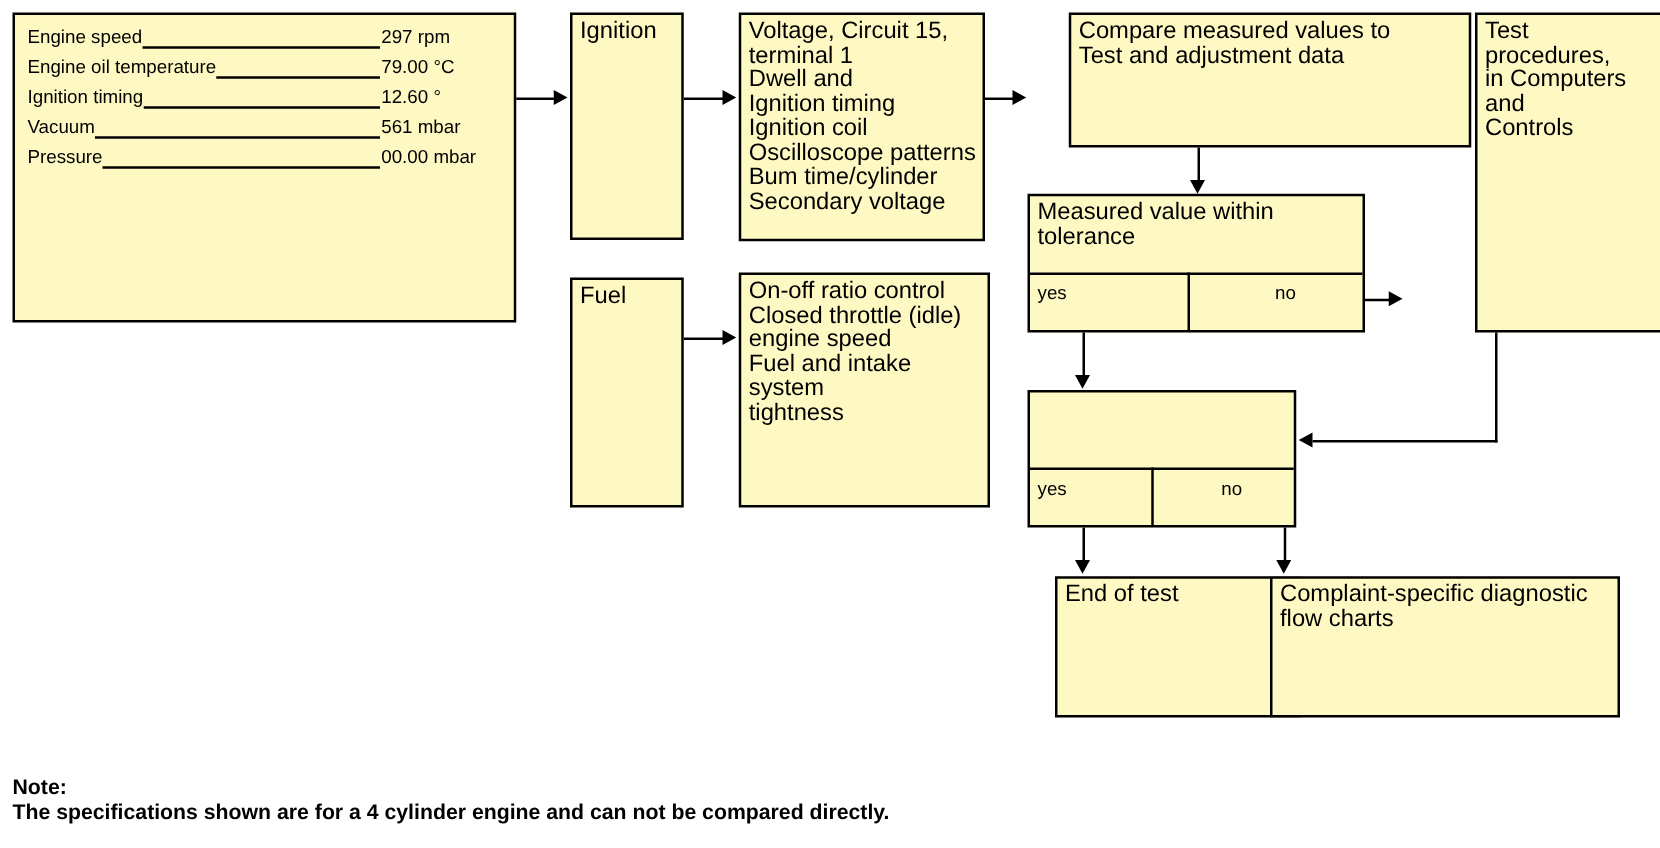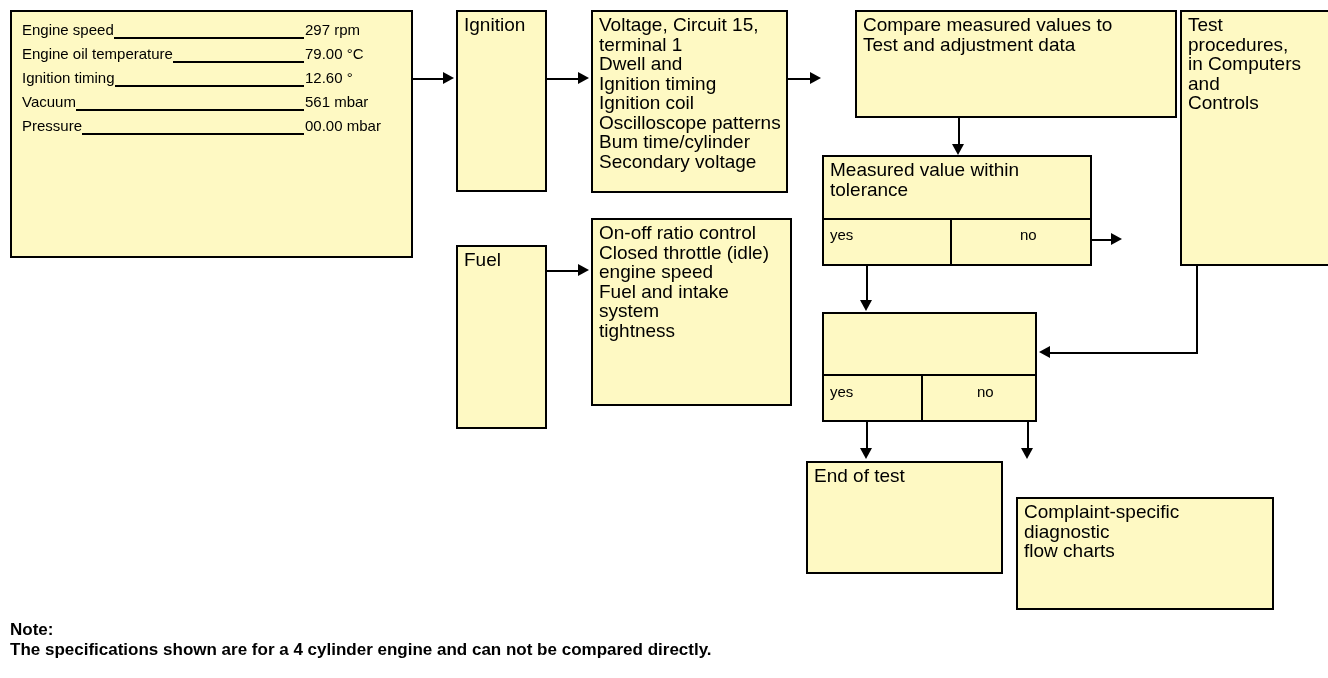--- a/index.html
+++ b/index.html
@@ -68,32 +68,32 @@
   }
   .meas-value {
     flex: 0 0 auto;
     text-align: left;
     width: 96px;
     padding-left: 1px;
   }
 
   
   #ignition-box { left: 456px; top: 10px; width: 91px; height: 182px; }
-  #fuel-box     { left: 456px; top: 222px; width: 91px; height: 184px; margin-top: 23px; }
+  #fuel-box     { left: 456px; top: 222px; width: 91px; height: 184px; }
 
   
   #ignition-detail { left: 591px; top: 10px; width: 197px; height: 183px; padding-left: 12px; }
   #fuel-detail     { left: 591px; top: 218px; width: 201px; height: 188px; }
 
   
   #compare-box   { left: 822px; top: 10px; width: 322px; height: 108px; margin-left: 33px; }
   #tolerance-box { left: 822px; top: 155px; width: 270px; height: 111px; }
   #complaint-box { left: 822px; top: 312px; width: 215px; height: 110px; }
-  #end-box       { left: 806px; top: 461px; width: 197px; height: 113px; }
-  #flowchart-box { left: 1016px; top: 461px; width: 258px; height: 113px; margin-top: 36px; }
+  #end-box       { left: 844px; top: 461px; width: 197px; height: 113px; }
+  #flowchart-box { left: 1016px; top: 461px; width: 280px; height: 113px; }
 
   
   #test-proc-box { left: 1180px; top: 10px; width: 152px; height: 256px; }
 
   
   .decision-divider {
     position: absolute;
     left: 0; right: 0;
     border-top: 2px solid #000;
   }

